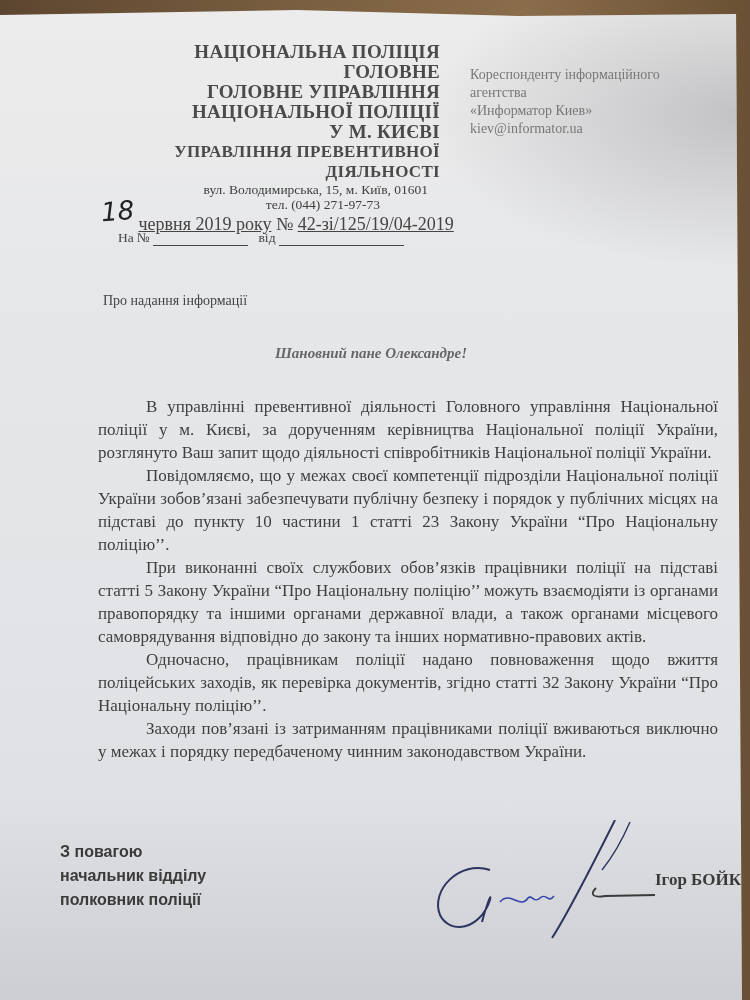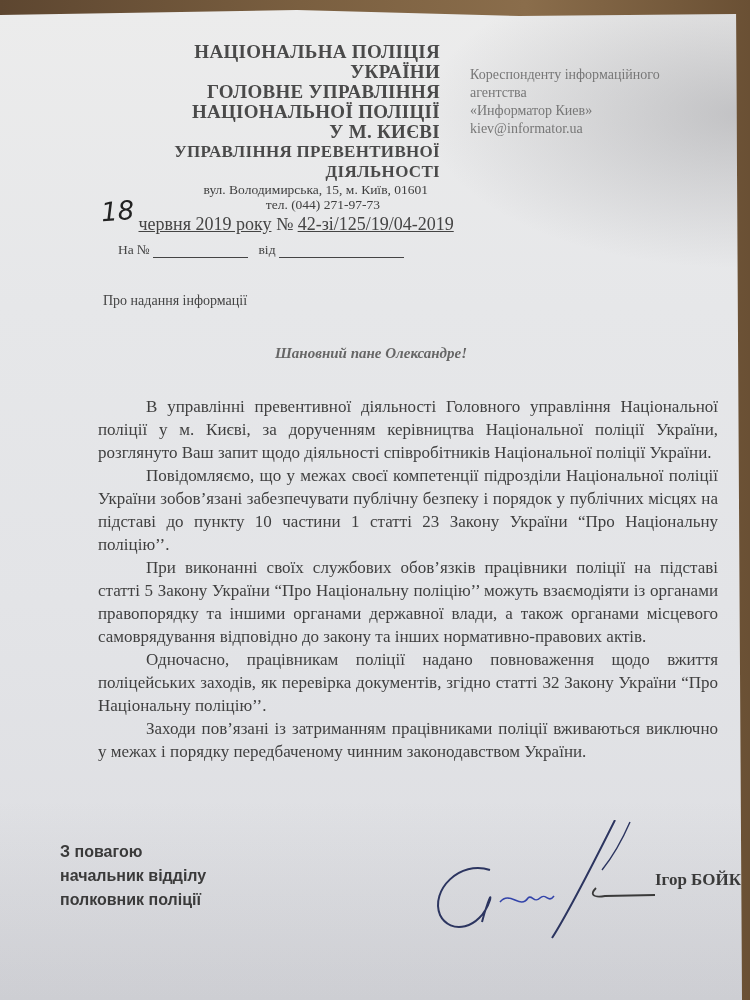--- a/index.html
+++ b/index.html
@@ -46,21 +46,21 @@
     .ref-line {
       position: absolute; left: 94px; top: 204px; font-size: 18px; color: #444;
       white-space: nowrap;
     }
     .ref-line .u { text-decoration: underline; }
     .handwritten-day {
       position: absolute; left: 101px; top: 186px; font-size: 26px; font-style: italic;
       color: #222; font-family: "DejaVu Sans", sans-serif; transform: rotate(-4deg);
     }
     .na-line {
-      position: absolute; left: 118px; top: 232px; font-size: 13.5px; color: #444; white-space: nowrap;
+      position: absolute; left: 118px; top: 220px; font-size: 13.5px; color: #444; white-space: nowrap;
     }
     .blank { display: inline-block; border-bottom: 1px solid #444; vertical-align: bottom; height: 12px; }
     .recipient {
       position: absolute; left: 470px; top: 56px; width: 260px;
       font-size: 14px; line-height: 18px; color: #777;
     }
     .recipient .strong { font-weight: bold; color: #555; }
     .subject {
       position: absolute; left: 103px; top: 283px; font-size: 14px; color: #444;
     }
@@ -88,21 +88,21 @@
 <body>
 
 <div class="table-bg"></div>
 
 <div class="paper">
   <div class="shade shade-top-right"></div>
   <div class="shade shade-bottom"></div>
 
   <div class="header-left">
     <div>НАЦІОНАЛЬНА ПОЛІЦІЯ</div>
-    <div>УКРАЇНИ</div>
+    <div>ГОЛОВНЕ</div>
     <div>ГОЛОВНЕ УПРАВЛІННЯ</div>
     <div>НАЦІОНАЛЬНОЇ ПОЛІЦІЇ</div>
     <div>У М. КИЄВІ</div>
     <div class="sub">УПРАВЛІННЯ ПРЕВЕНТИВНОЇ</div>
     <div class="sub">ДІЯЛЬНОСТІ</div>
   </div>
 
   <div class="address">
     <span class="line">вул. Володимирська, 15, м. Київ, 01601</span>
     <span class="line phone">тел. (044) 271-97-73</span>

